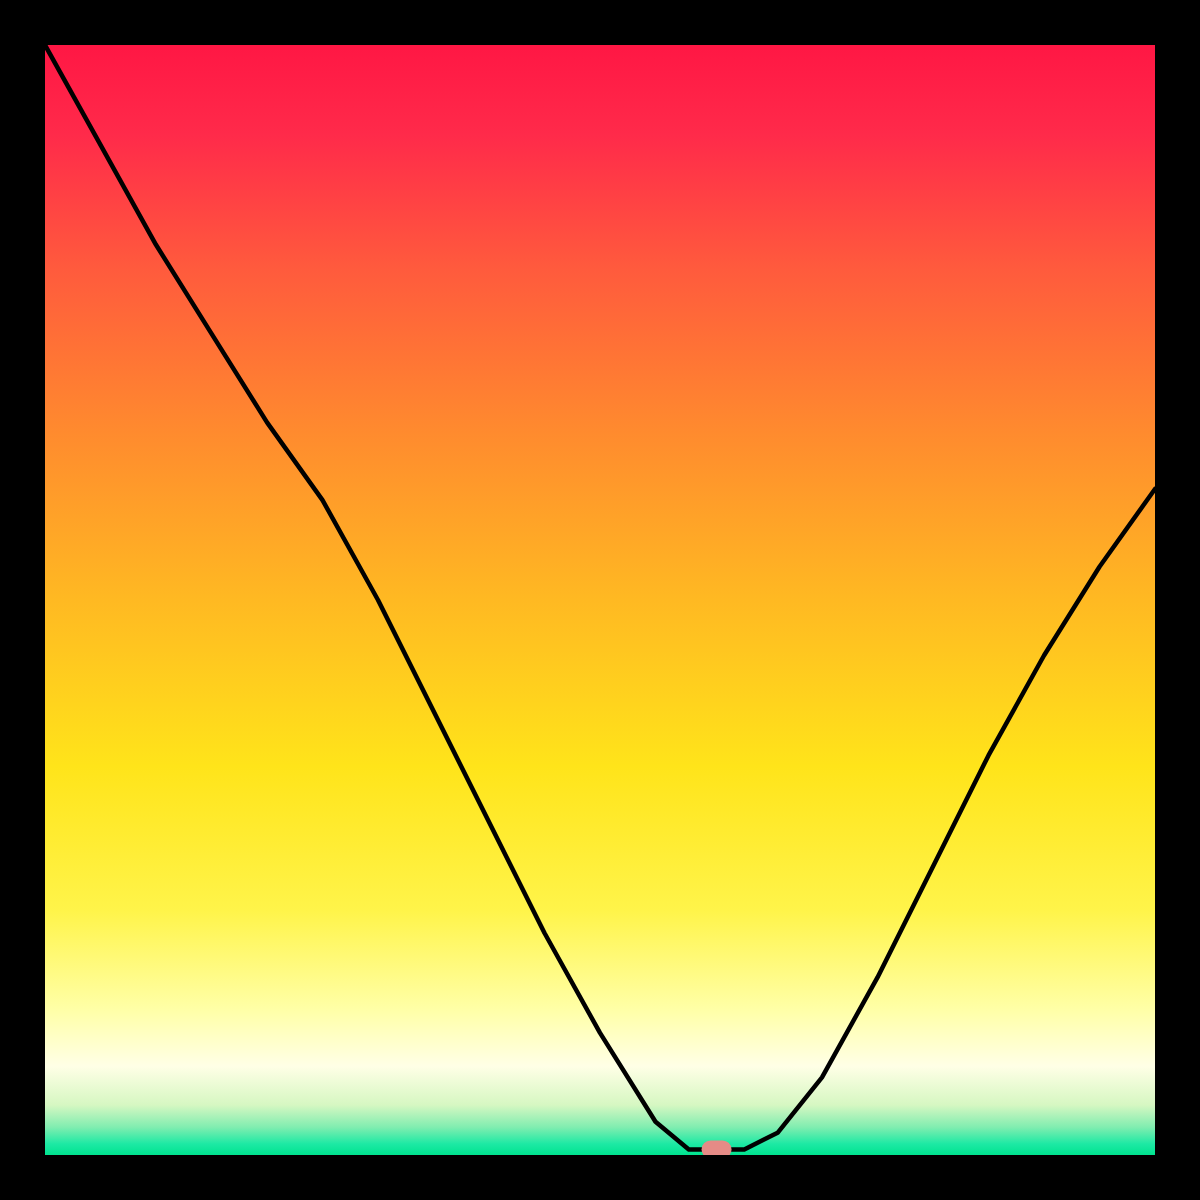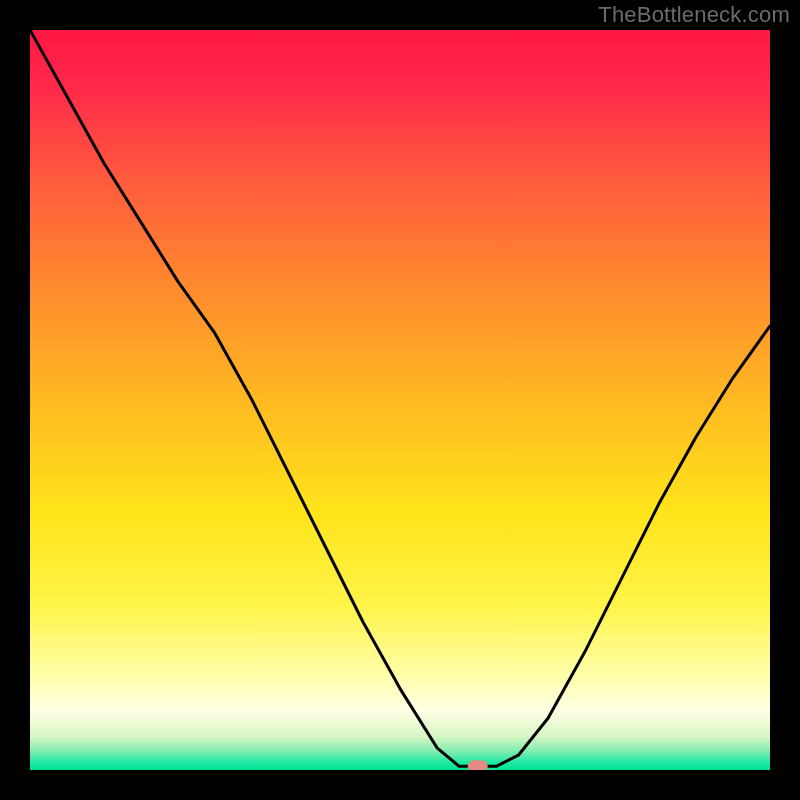--- a/index.html
+++ b/index.html
@@ -40,21 +40,20 @@
   svg {
     display: block;
     width: 740px;
     height: 740px;
   }
 </style>
 </head>
 <body>
 <div class="frame">
 
-  <div class="watermark">TheBottleneck.com</div>
 
   <div class="plot-wrap">
     <svg id="chart-svg" viewBox="0 0 740 740">
         <defs>
           <linearGradient id="bg-grad" x1="0" y1="0" x2="0" y2="1">
             <stop offset="0%" stop-color="#ff1744"></stop>
             <stop offset="8%" stop-color="#ff2a4a"></stop>
             <stop offset="20%" stop-color="#ff5a3d"></stop>
             <stop offset="35%" stop-color="#ff8b2e"></stop>
             <stop offset="50%" stop-color="#ffb922"></stop>

